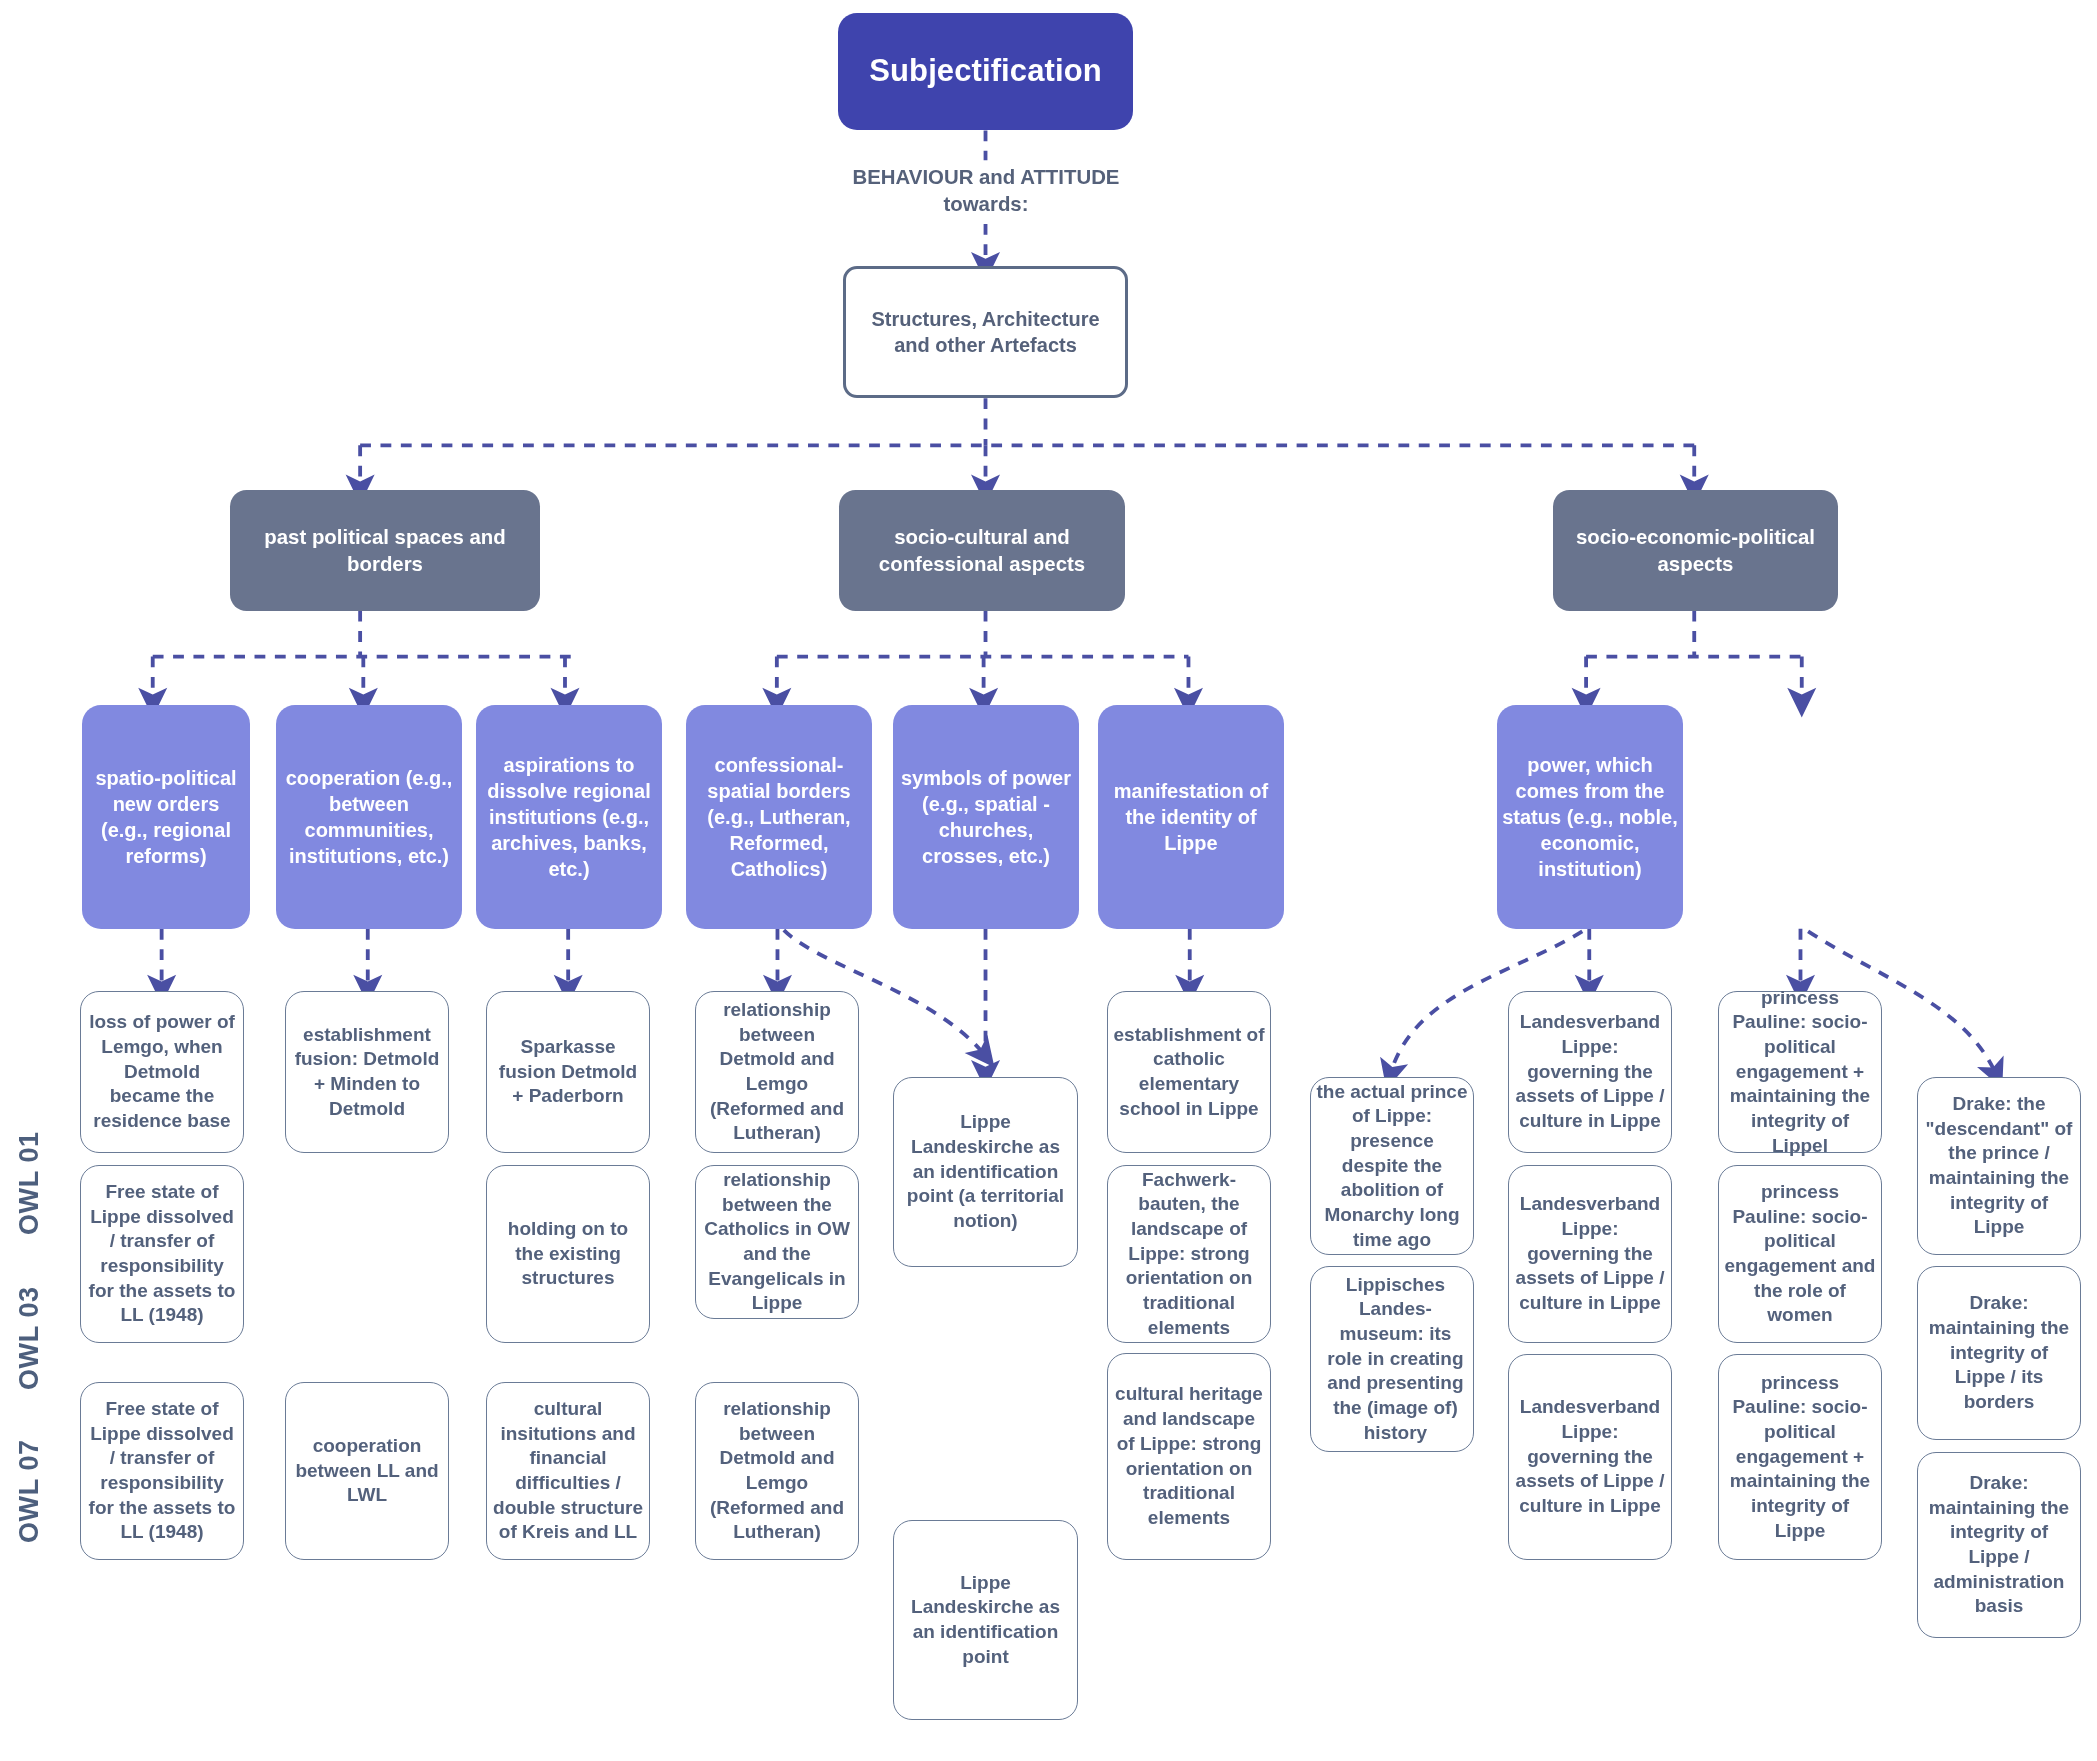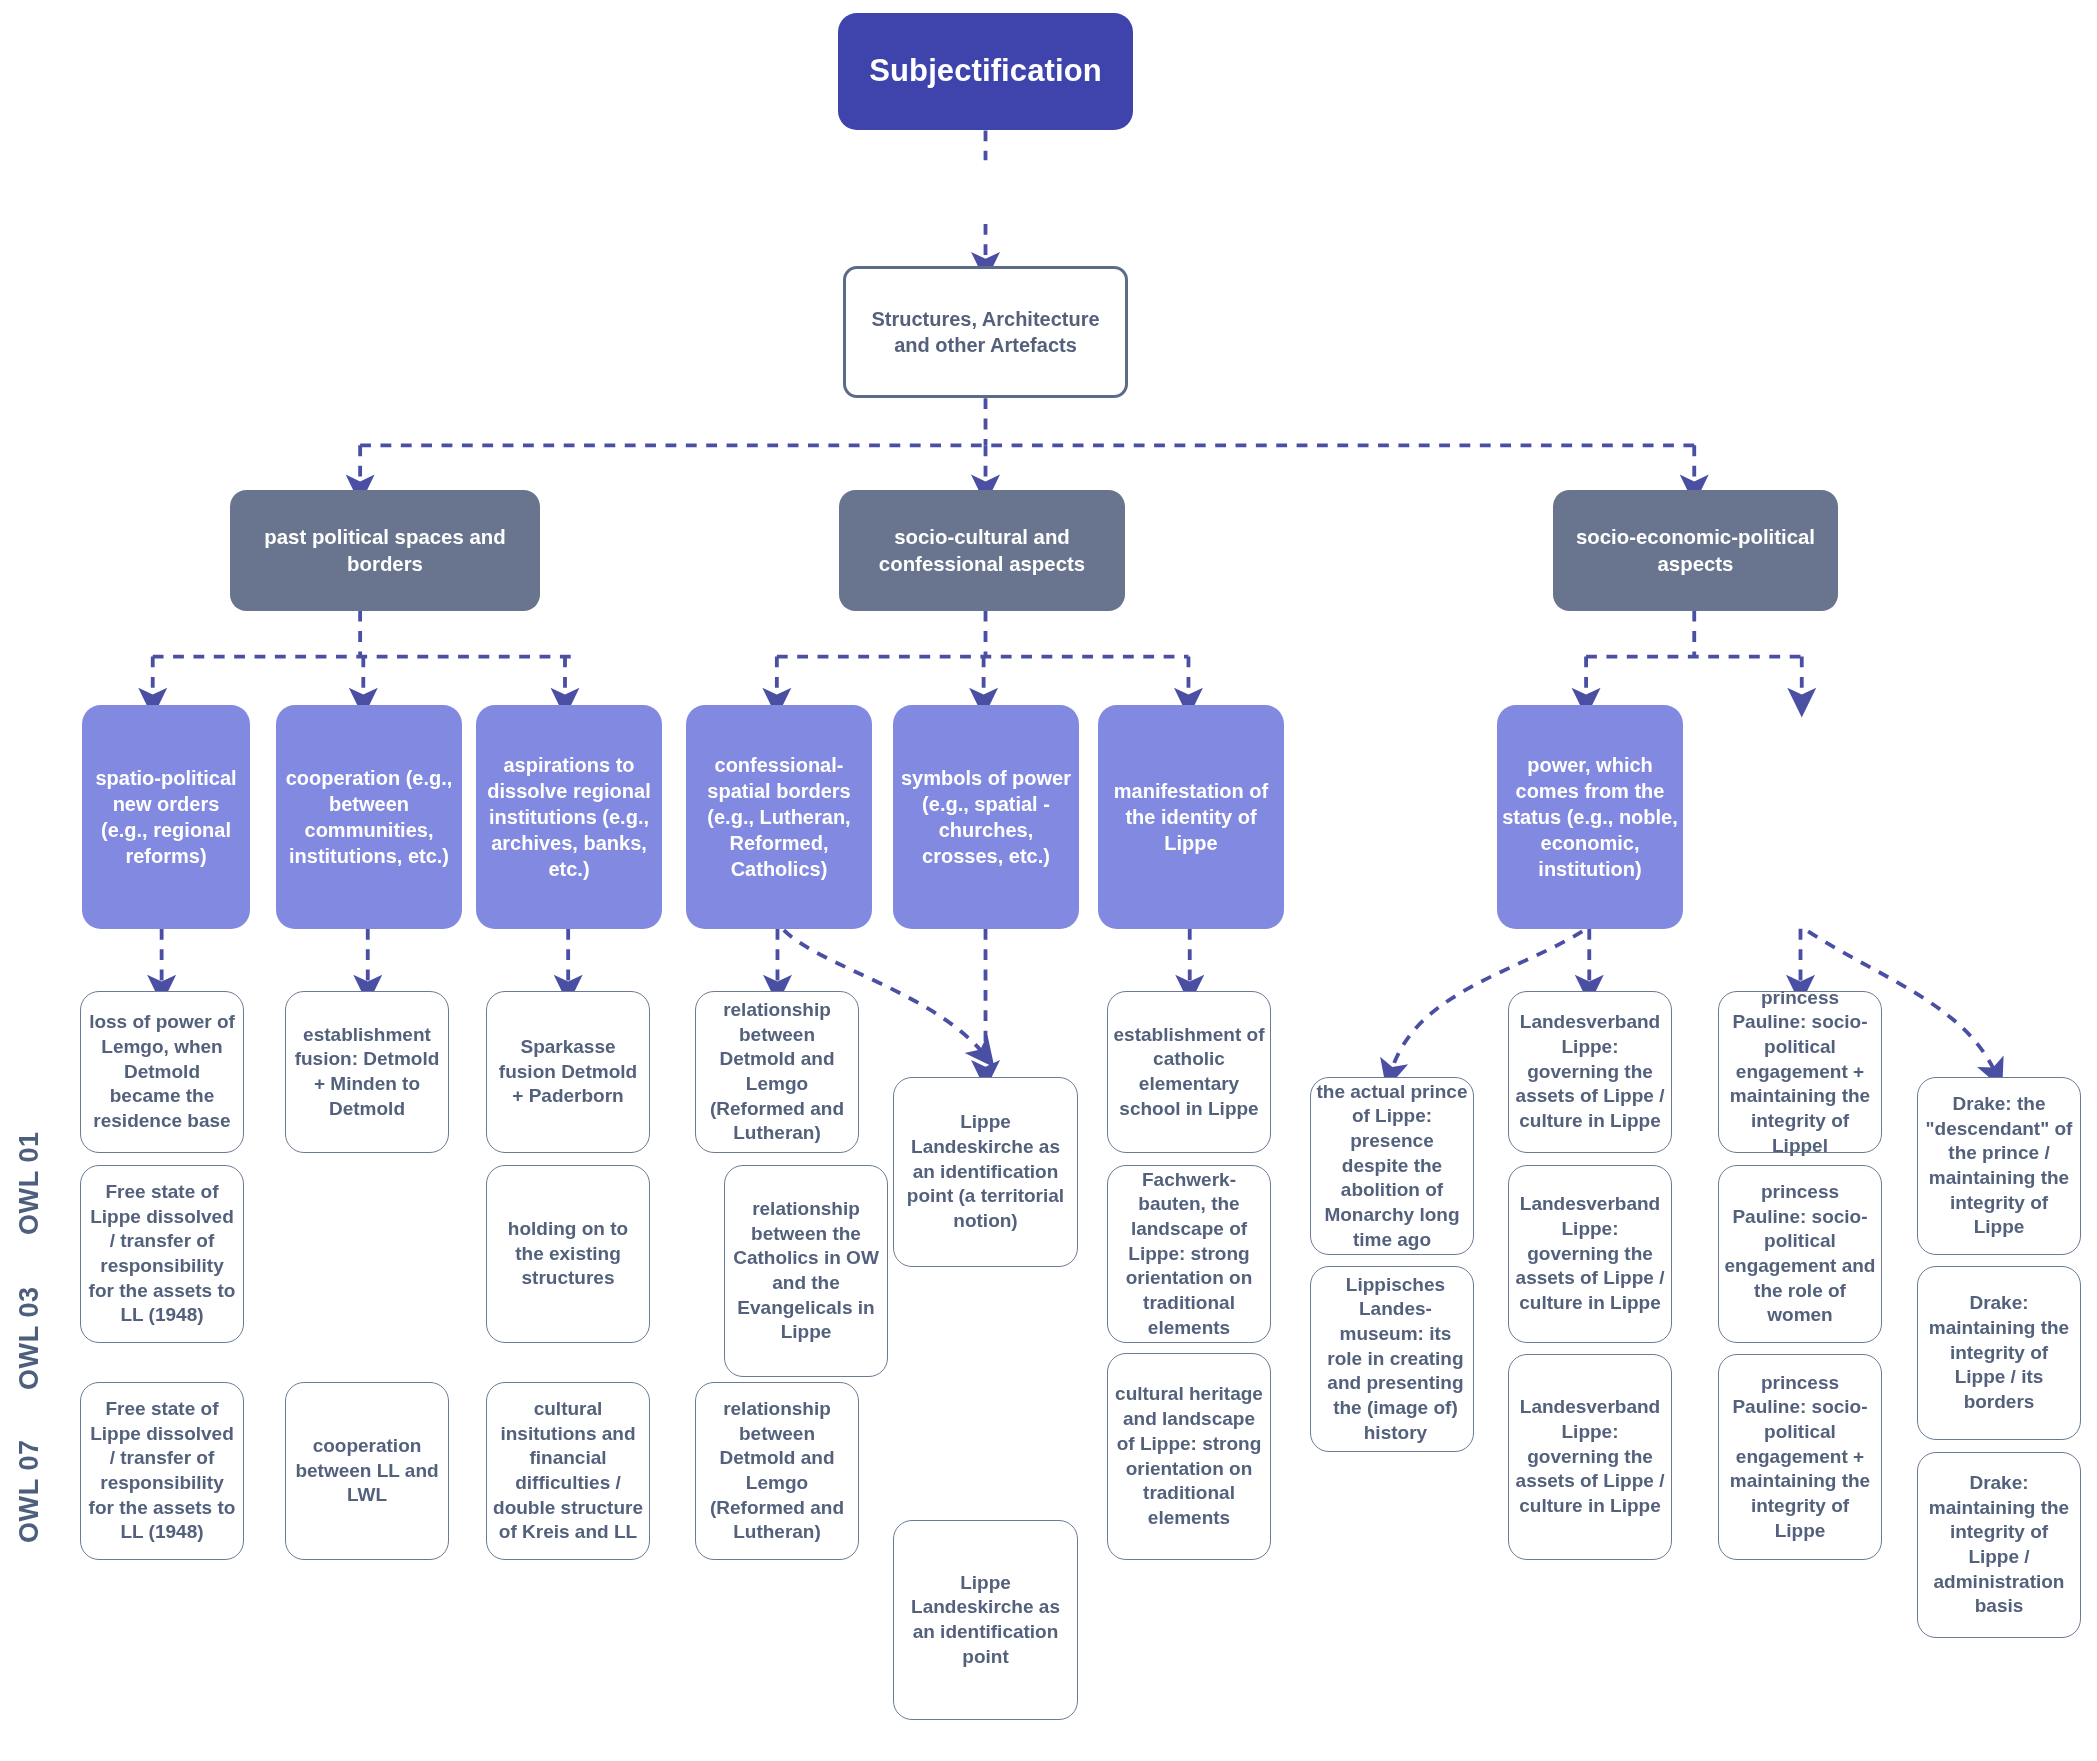--- a/index.html
+++ b/index.html
@@ -101,20 +101,24 @@
       <path d="M2830,1460 L2830,1556" marker-end="url(#ah)"></path>
 
       <path d="M1232,1462 C1290,1520 1470,1560 1549,1660" marker-end="url(#ah)"></path>
       <path d="M2487,1464 C2380,1530 2220,1560 2185,1690" marker-end="url(#ah)"></path>
       <path d="M2842,1464 C2960,1540 3090,1580 3138,1690" marker-end="url(#ah)"></path>
     </g>
   </svg>
 
   <div class="node root" style="left:838px;top:12.7px;width:295px;height:117px;">Subjectification</div>
 
+  <div class="caption" style="left:776px;top:164px;width:420px;">
+    <div>BEHAVIOUR and ATTITUDE</div>
+    <div>towards:</div>
+  </div>
 
   <div class="node lvl1" style="left:843px;top:266px;width:285px;height:132px;">Structures, Architecture and other Artefacts</div>
 
   <div class="node lvl2" style="left:230px;top:490px;width:310px;height:121px;">past political spaces and borders</div>
   <div class="node lvl2" style="left:839px;top:490px;width:286px;height:121px;">socio-cultural and confessional aspects</div>
   <div class="node lvl2" style="left:1553px;top:490px;width:285px;height:121px;">socio-economic-political aspects</div>
 
   <div class="node lvl3" style="left:70px;top:705px;width:168px;height:224px;margin-left:12px;">spatio-political new orders (e.g., regional reforms)</div>
   <div class="node lvl3" style="left:276px;top:705px;width:186px;height:224px;">cooperation (e.g., between communities, institutions, etc.)</div>
   <div class="node lvl3" style="left:476px;top:705px;width:186px;height:224px;">aspirations to dissolve regional institutions (e.g., archives, banks, etc.)</div>
@@ -132,21 +136,21 @@
   <div class="node leaf" style="left:80px;top:1382px;width:164px;height:178px;">Free state of Lippe dissolved / transfer of responsibility for the assets to LL (1948)</div>
 
   <div class="node leaf" style="left:285px;top:991px;width:164px;height:162px;">establishment fusion: Detmold + Minden to Detmold</div>
   <div class="node leaf" style="left:285px;top:1382px;width:164px;height:178px;">cooperation between LL and LWL</div>
 
   <div class="node leaf" style="left:486px;top:991px;width:164px;height:162px;">Sparkasse fusion Detmold + Paderborn</div>
   <div class="node leaf" style="left:486px;top:1165px;width:164px;height:178px;border-radius:19px;">holding on to the existing structures</div>
   <div class="node leaf" style="left:486px;top:1382px;width:164px;height:178px;">cultural insitutions and financial difficulties / double structure of Kreis and LL</div>
 
   <div class="node leaf" style="left:695px;top:991px;width:164px;height:162px;">relationship between Detmold and Lemgo (Reformed and Lutheran)</div>
-  <div class="node leaf" style="left:724px;top:1165px;width:164px;height:212px;">relationship between the Catholics in OW and the Evangelicals in Lippe</div>
+  <div class="node leaf" style="left:695px;top:1165px;width:164px;height:154px;">relationship between the Catholics in OW and the Evangelicals in Lippe</div>
   <div class="node leaf" style="left:695px;top:1382px;width:164px;height:178px;">relationship between Detmold and Lemgo (Reformed and Lutheran)</div>
 
   <div class="node leaf" style="left:893px;top:1077px;width:185px;height:190px;">Lippe Landeskirche as an identification point (a territorial notion)</div>
   <div class="node leaf" style="left:893px;top:1520px;width:185px;height:200px;">Lippe Landeskirche as an identification point</div>
 
   <div class="node leaf" style="left:1107px;top:991px;width:164px;height:162px;">establishment of catholic elementary school in Lippe</div>
   <div class="node leaf" style="left:1107px;top:1165px;width:164px;height:178px;">Fachwerk-bauten, the landscape of Lippe: strong orientation on traditional elements</div>
   <div class="node leaf" style="left:1107px;top:1353px;width:164px;height:207px;">cultural heritage and landscape of Lippe: strong orientation on traditional elements</div>
 
   <div class="node leaf" style="left:1310px;top:1077px;width:164px;height:178px;">the actual prince of Lippe: presence despite the abolition of Monarchy long time ago</div>

